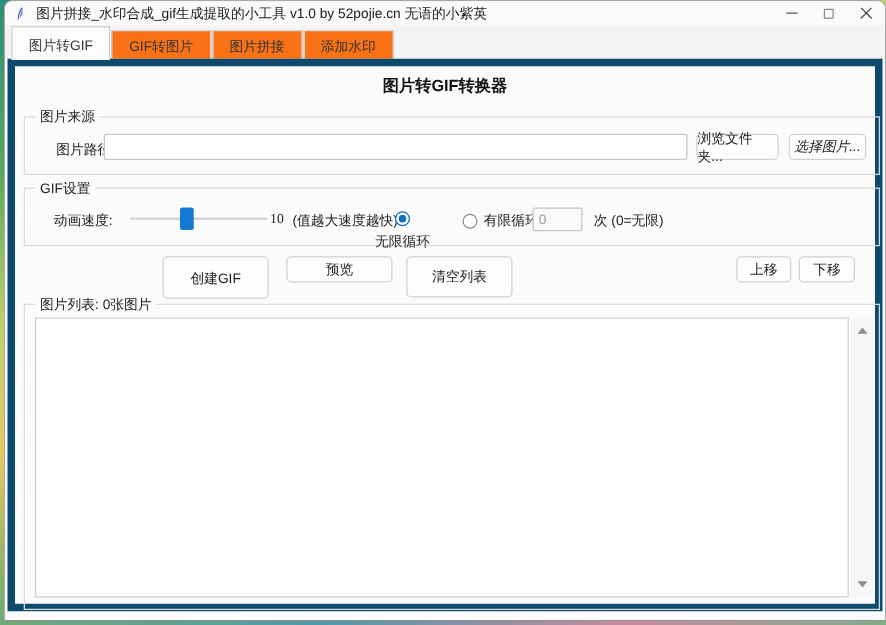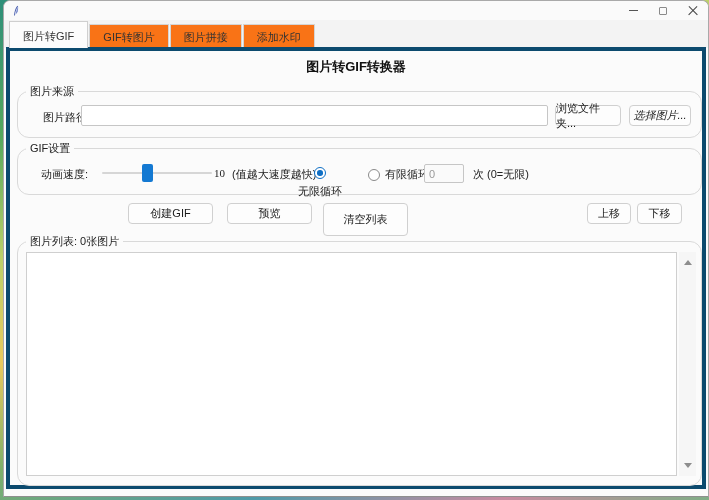--- a/index.html
+++ b/index.html
@@ -26,23 +26,23 @@
   .glyph-close::before { transform:rotate(45deg); }
   .glyph-close::after { transform:rotate(-45deg); }
   
   .tabstrip { position:absolute; left:0; top:19px; right:0; height:28px; background:#f3f3f3; }
   .tabs { position:absolute; left:5px; bottom:0; display:flex; align-items:flex-end; }
   .tab { font-size:11px; color:#333; background:#f97316; border:1px solid #d4d4d4; border-bottom:none;
          padding:5px 13px 5px 13px; margin-right:1px; height:24px; }
   .tab.active { background:#fcfcfc; height:27px; padding-top:7px; border-color:#cfcfcf; position:relative; z-index:2; }
   
   .content { position:absolute; left:2px; top:46px; right:2px; bottom:7px;
-             background:#fbfbfb; border:4px solid #0c4a6e; }
+             background:#fbfbfb; border:6px solid #0c4a6e; }
   .heading { position:absolute; left:0; right:0; top:7px; text-align:center; font-size:13px; font-weight:bold; color:#111; }
-  .groupbox { position:absolute; border:1px solid #d9d9d9; border-radius:12px; }
+  .groupbox { position:absolute; border:1px solid #d9d9d9; border-radius:0; }
   .group-title { position:absolute; top:-8px; left:8px; background:#fbfbfb; padding:0 4px; font-size:11px; color:#222; }
   .lbl { font-size:11px; color:#222; white-space:nowrap; }
   .entry { background:#fff; border:1px solid #c6c6c6; border-radius:2px; font-size:11px; color:#222; padding:0 4px;
            font-family:"Liberation Sans","DejaVu Sans",sans-serif; }
   .btn { background:#fdfdfd; border:1px solid #d0d0d0; border-radius:4px; font-size:11px; color:#1a1a1a;
          display:flex; align-items:center; justify-content:center; cursor:default;
          font-family:"Liberation Sans","DejaVu Sans",sans-serif; }
   
   .g-source { left:7px; top:40px; width:685px; height:47px; }
   .g-source .row { position:absolute; left:0; right:0; top:13px; height:22px; }
@@ -63,21 +63,21 @@
   .radio-circle { width:12px; height:12px; border-radius:50%; background:#fff; border:1px solid #8a8a8a; position:relative; flex:0 0 auto; }
   .radio.checked .radio-circle { border:1.5px solid #0f6fc5; }
   .radio.checked .radio-circle::after { content:""; position:absolute; left:2.2px; top:2.2px; width:5.5px; height:5.5px; border-radius:50%; background:#0f6fc5; }
   .radio-infinite { left:280px;flex-direction:column; }
   .radio-finite { left:350px; }
   .loop-count { position:absolute; left:406px; top:1px; width:40px; height:19px; background:#fafafa; color:#9a9a9a; }
   .loop-suffix { position:absolute; left:455px; top:4px; }
   
   .actions { position:absolute; left:0; right:0; top:152px; height:21px; }
   .btn-load   { position:absolute; left:23px;  width:83px; height:21px; }
-  .btn-create { position:absolute; left:118px; width:85px; height:21px; }
+  .btn-create { position:absolute; left:118px; width:85px; height:34px; }
   .btn-preview{ position:absolute; left:217px; width:85px; height:21px; }
   .btn-clear  { position:absolute; left:313px; width:85px; height:33px; }
   .btn-up     { position:absolute; left:577px; width:44px; height:21px; }
   .btn-down   { position:absolute; left:627px; width:45px; height:21px; }
   
   .g-list { left:7px; top:190px; width:685px; height:245px; }
   .listbox { position:absolute; left:8px; top:10px; width:651px; height:224px; background:#fff; border:1px solid #cfcfcf; }
   .vscroll { position:absolute; left:661px; top:10px; width:17px; height:224px; background:#f6f6f6; }
   .arrow { position:absolute; left:5px; width:0; height:0; border-left:4px solid transparent; border-right:4px solid transparent; }
   .arrow-up { top:8px; border-bottom:5px solid #8d8d8d; }
@@ -86,20 +86,21 @@
 </head>
 <body>
 
 <div class="window">
 
   <div class="titlebar">
     <svg class="app-icon" viewBox="0 0 16 16">
       <path d="M8.5 1 C 6 4, 4.5 8, 4 14 L 5.2 14 C 5.6 9, 7 5, 9.5 2 Z" fill="#4a5fae"></path>
       <path d="M9.5 2 C 8 5, 6.5 9, 6 13 L 9 9 C 9.5 6, 9.5 4, 9.5 2 Z" fill="#7a8ccf"></path>
     </svg>
+    <span class="title-text">图片拼接_水印合成_gif生成提取的小工具 v1.0 by 52pojie.cn 无语的小紫英</span>
     <div class="win-controls">
       <div class="win-btn">
           <div class="glyph-min"></div>
         </div>
       <div class="win-btn">
           <div class="glyph-max"></div>
         </div>
       <div class="win-btn">
           <div class="glyph-close"></div>
         </div>

